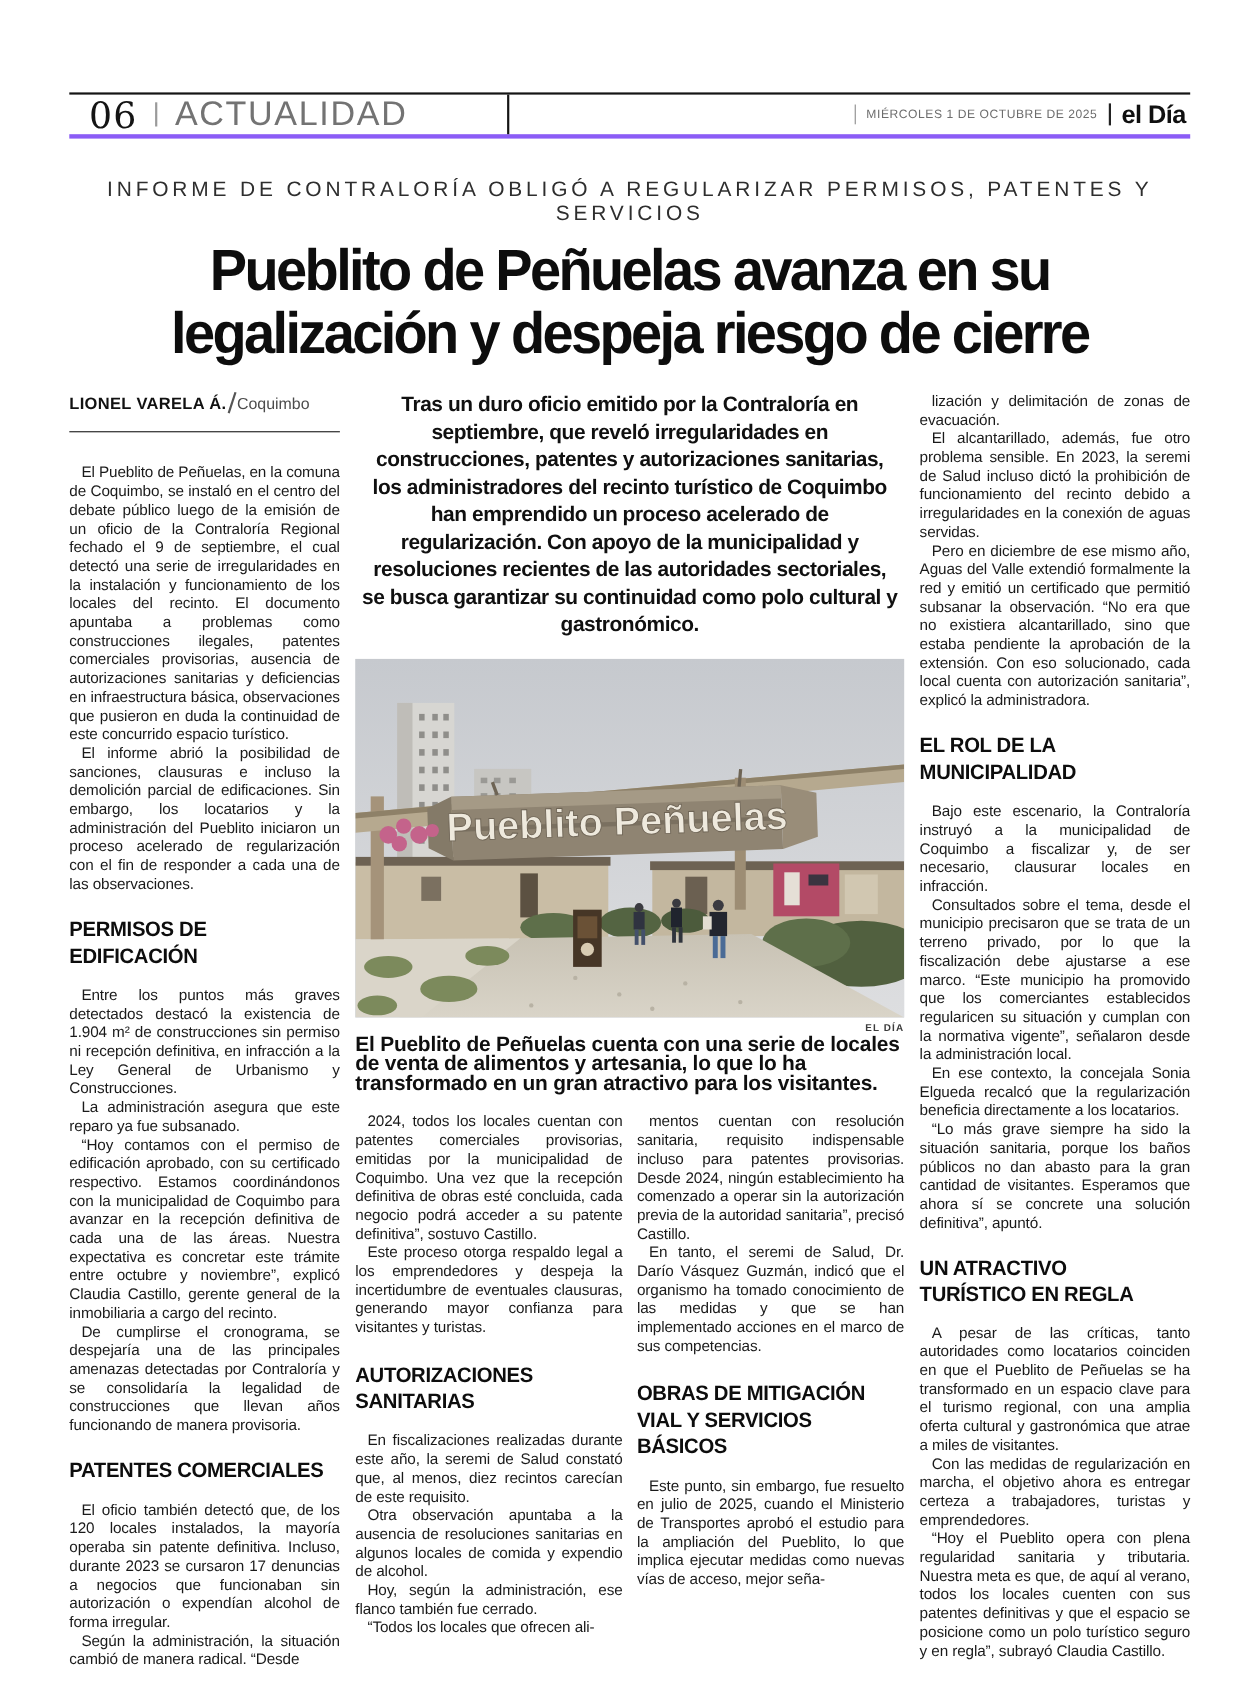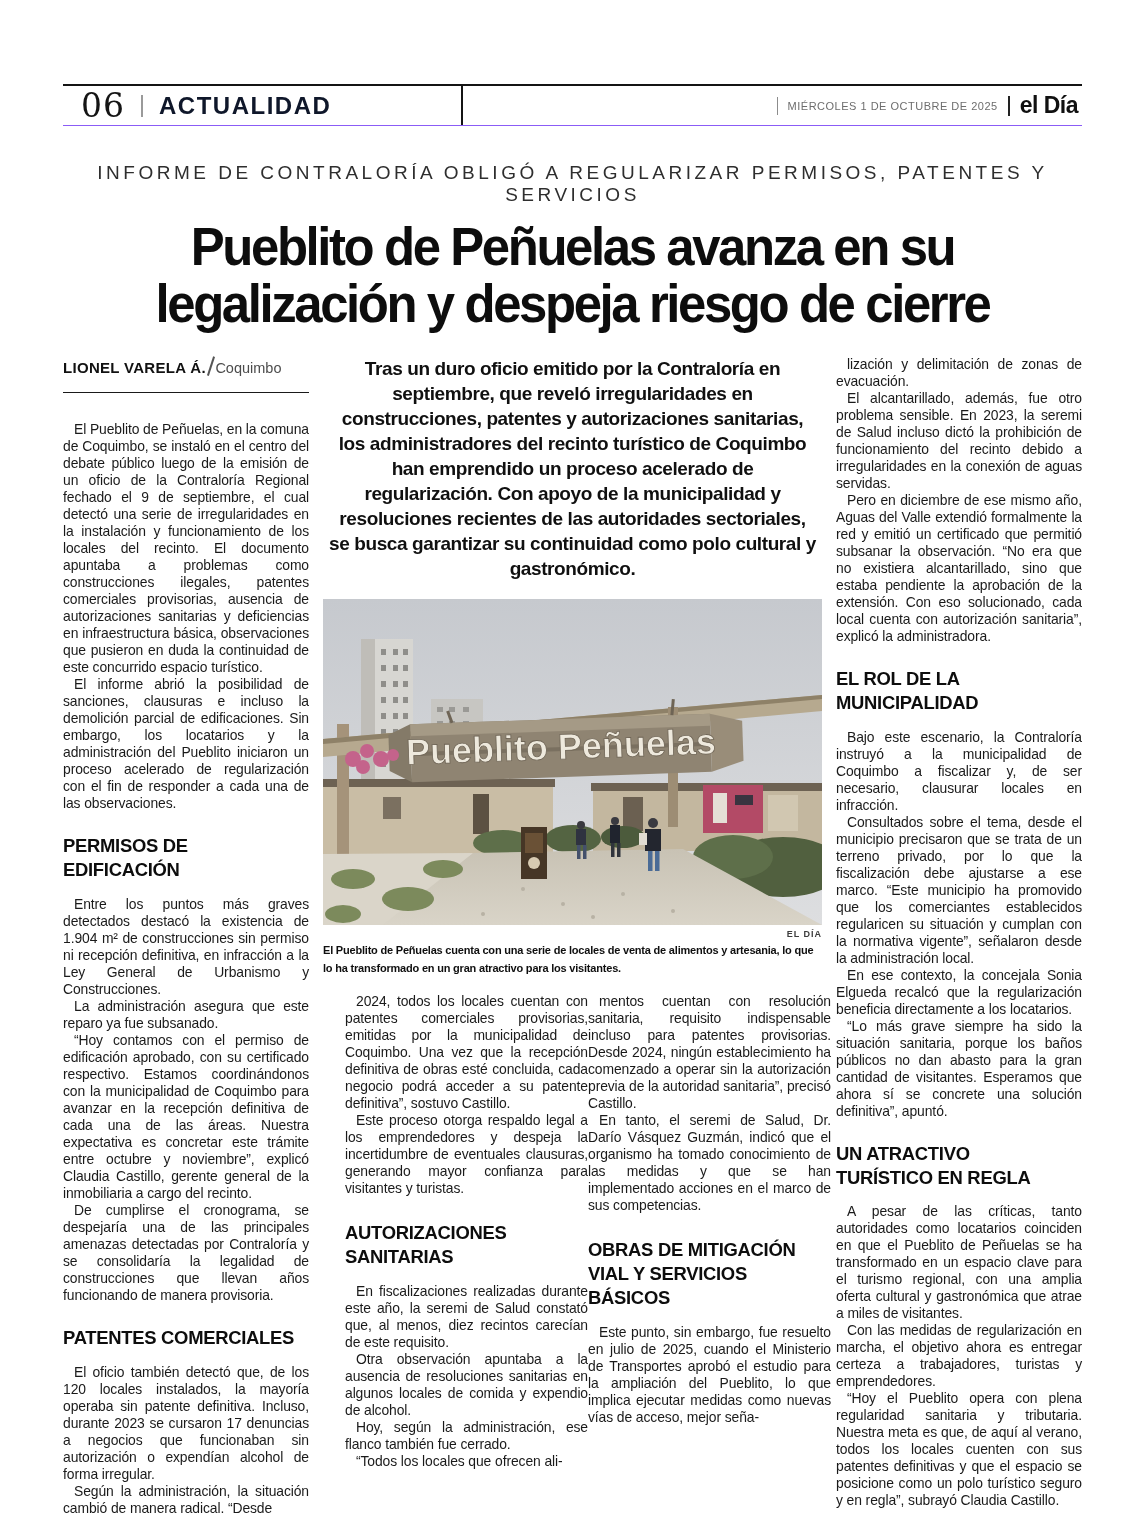--- a/index.html
+++ b/index.html
@@ -4,26 +4,26 @@
 <style>
   * { margin:0; padding:0; box-sizing:border-box; }
   html,body { background:#ffffff; }
   body {
     width:1142px; height:1535px; position:relative;
     font-family:"Liberation Sans", sans-serif; color:#111;
   }
   .page { position:absolute; left:63px; top:84px; width:1019px; }
 
   
-  .masthead { border-top:2px solid #141414; border-bottom:1px solid #8b5cf6; height:42px;
+  .masthead { border-top:2px solid #141414; border-bottom:4px solid #8b5cf6; height:42px;
     display:flex; align-items:center; position:relative; }
   .masthead .vdiv { position:absolute; left:398px; top:0; bottom:0; width:2px; background:#141414; }
   .page-number { font-family:"DejaVu Serif", serif; font-size:33px; font-weight:400; color:#141414; margin-left:18px; letter-spacing:1px; }
   .mast-sep { width:2px; height:22px; background:#9a9a9a; margin:0 16px; }
-  .section-name { font-size:24px; font-weight:bold; color:#0f172a; letter-spacing:1.5px; }
+  .section-name { font-size:31px; font-weight:normal; color:#737373; letter-spacing:1.5px; }
   .mast-right { margin-left:auto; display:flex; align-items:center; gap:10px; padding-right:4px; }
   .date-sep { width:1px; height:18px; background:#8c8c8c; }
   .issue-date { font-size:11px; color:#6d6d6d; letter-spacing:0.5px; }
   .brand-sep { width:2px; height:20px; background:#222; }
   .brand { font-size:23px; font-weight:bold; color:#101010; letter-spacing:-0.5px; }
 
   
   .kicker { margin-top:36px; text-align:center; font-size:19px; color:#2e2e2e; letter-spacing:3.5px; font-weight:500; }
   .headline { margin-top:12px; text-align:center; font-weight:bold; color:#0d0d0d;
     font-size:53px; line-height:1.08; letter-spacing:-2.5px; transform:scaleX(0.96); transform-origin:center; }
@@ -45,23 +45,23 @@
   .byline-slash { width:1.5px; height:20px; background:#555; transform:rotate(18deg); margin:0 2px; }
   .byline-place { font-size:14.5px; color:#4c4c4c; }
 
   
   .lead { font-weight:bold; font-size:19px; line-height:25px; text-align:center; color:#101010;
     padding:0 4px; letter-spacing:-0.4px; }
 
   
   .photo-wrap { margin-top:18px; width:499px; height:326px; overflow:hidden; background:#c9ccd0; }
   .photo-credit { text-align:right; font-size:9px; font-weight:bold; color:#3c3c3c; letter-spacing:1px; margin-top:4px; }
-  .caption { font-size:11px; font-weight:bold; line-height:18px; color:#0f0f0f; margin-top:2px; letter-spacing:-0.2px; }
-
-  .two-cols { display:flex; gap:0; margin-top:16px;margin-left:22px; }
+  .caption { font-size:19px; font-weight:bold; line-height:18px; color:#0f0f0f; margin-top:2px; letter-spacing:-0.2px; }
+
+  .two-cols { display:flex; gap:13px; margin-top:16px; }
   .inner-col { width:243px; flex:0 0 243px; }
   .inner-col .subhead { margin-top:24px; }
   .col-narrow .subhead:first-child, .inner-col .subhead:first-child { margin-top:0; }
 </style>
 </head>
 <body>
 
 <div class="page">
 
   <div class="masthead">

